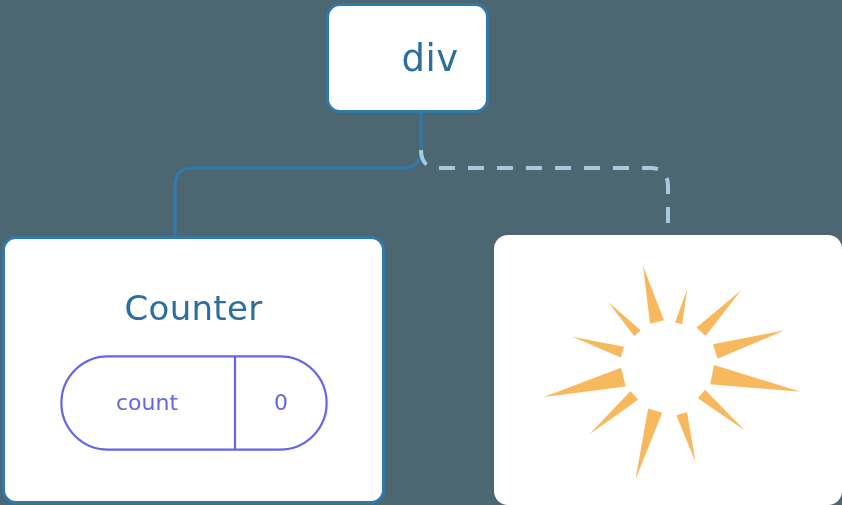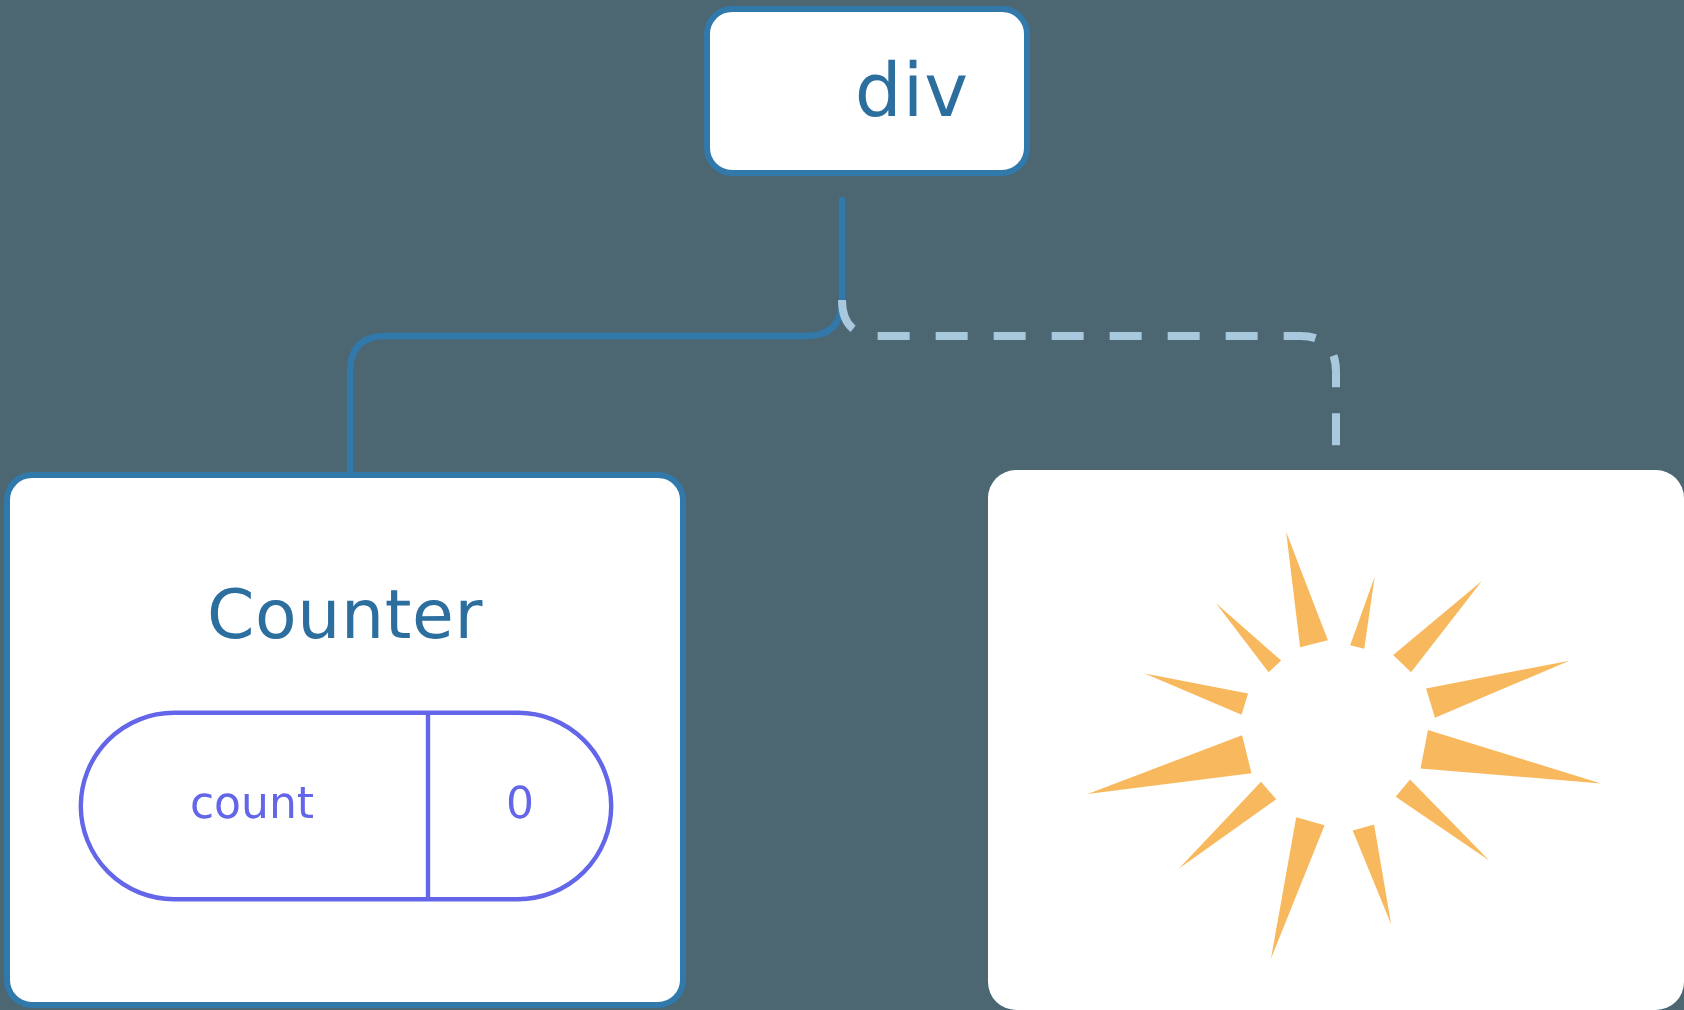--- a/index.html
+++ b/index.html
@@ -30,39 +30,39 @@
   .node {
     position: absolute;
     box-sizing: border-box;
     background: #ffffff;
     border-radius: 14px;
   }
   .node-bordered {
     border: 3px solid #3279ab;
   }
   #node-div {
-    left: 352px;
+    left: 326px;
     top: 3px;
     width: 163px;
-    height: 85px;
+    height: 110px;
     display: flex;
     align-items: center;
     justify-content: center;
     padding-left: 45px;
   }
   #node-div-label {
     color: #2c6e9e;
     font-size: 37px;
     line-height: 1;
     letter-spacing: 0.5px;
   }
   #node-counter {
     left: 2px;
     top: 236px;
-    width: 341px;
+    width: 383px;
     height: 268px;
     display: flex;
     flex-direction: column;
     align-items: center;
   }
   #node-counter-title {
     color: #2c6e9e;
     font-size: 34px;
     line-height: 1;
     margin-top: 52px;

